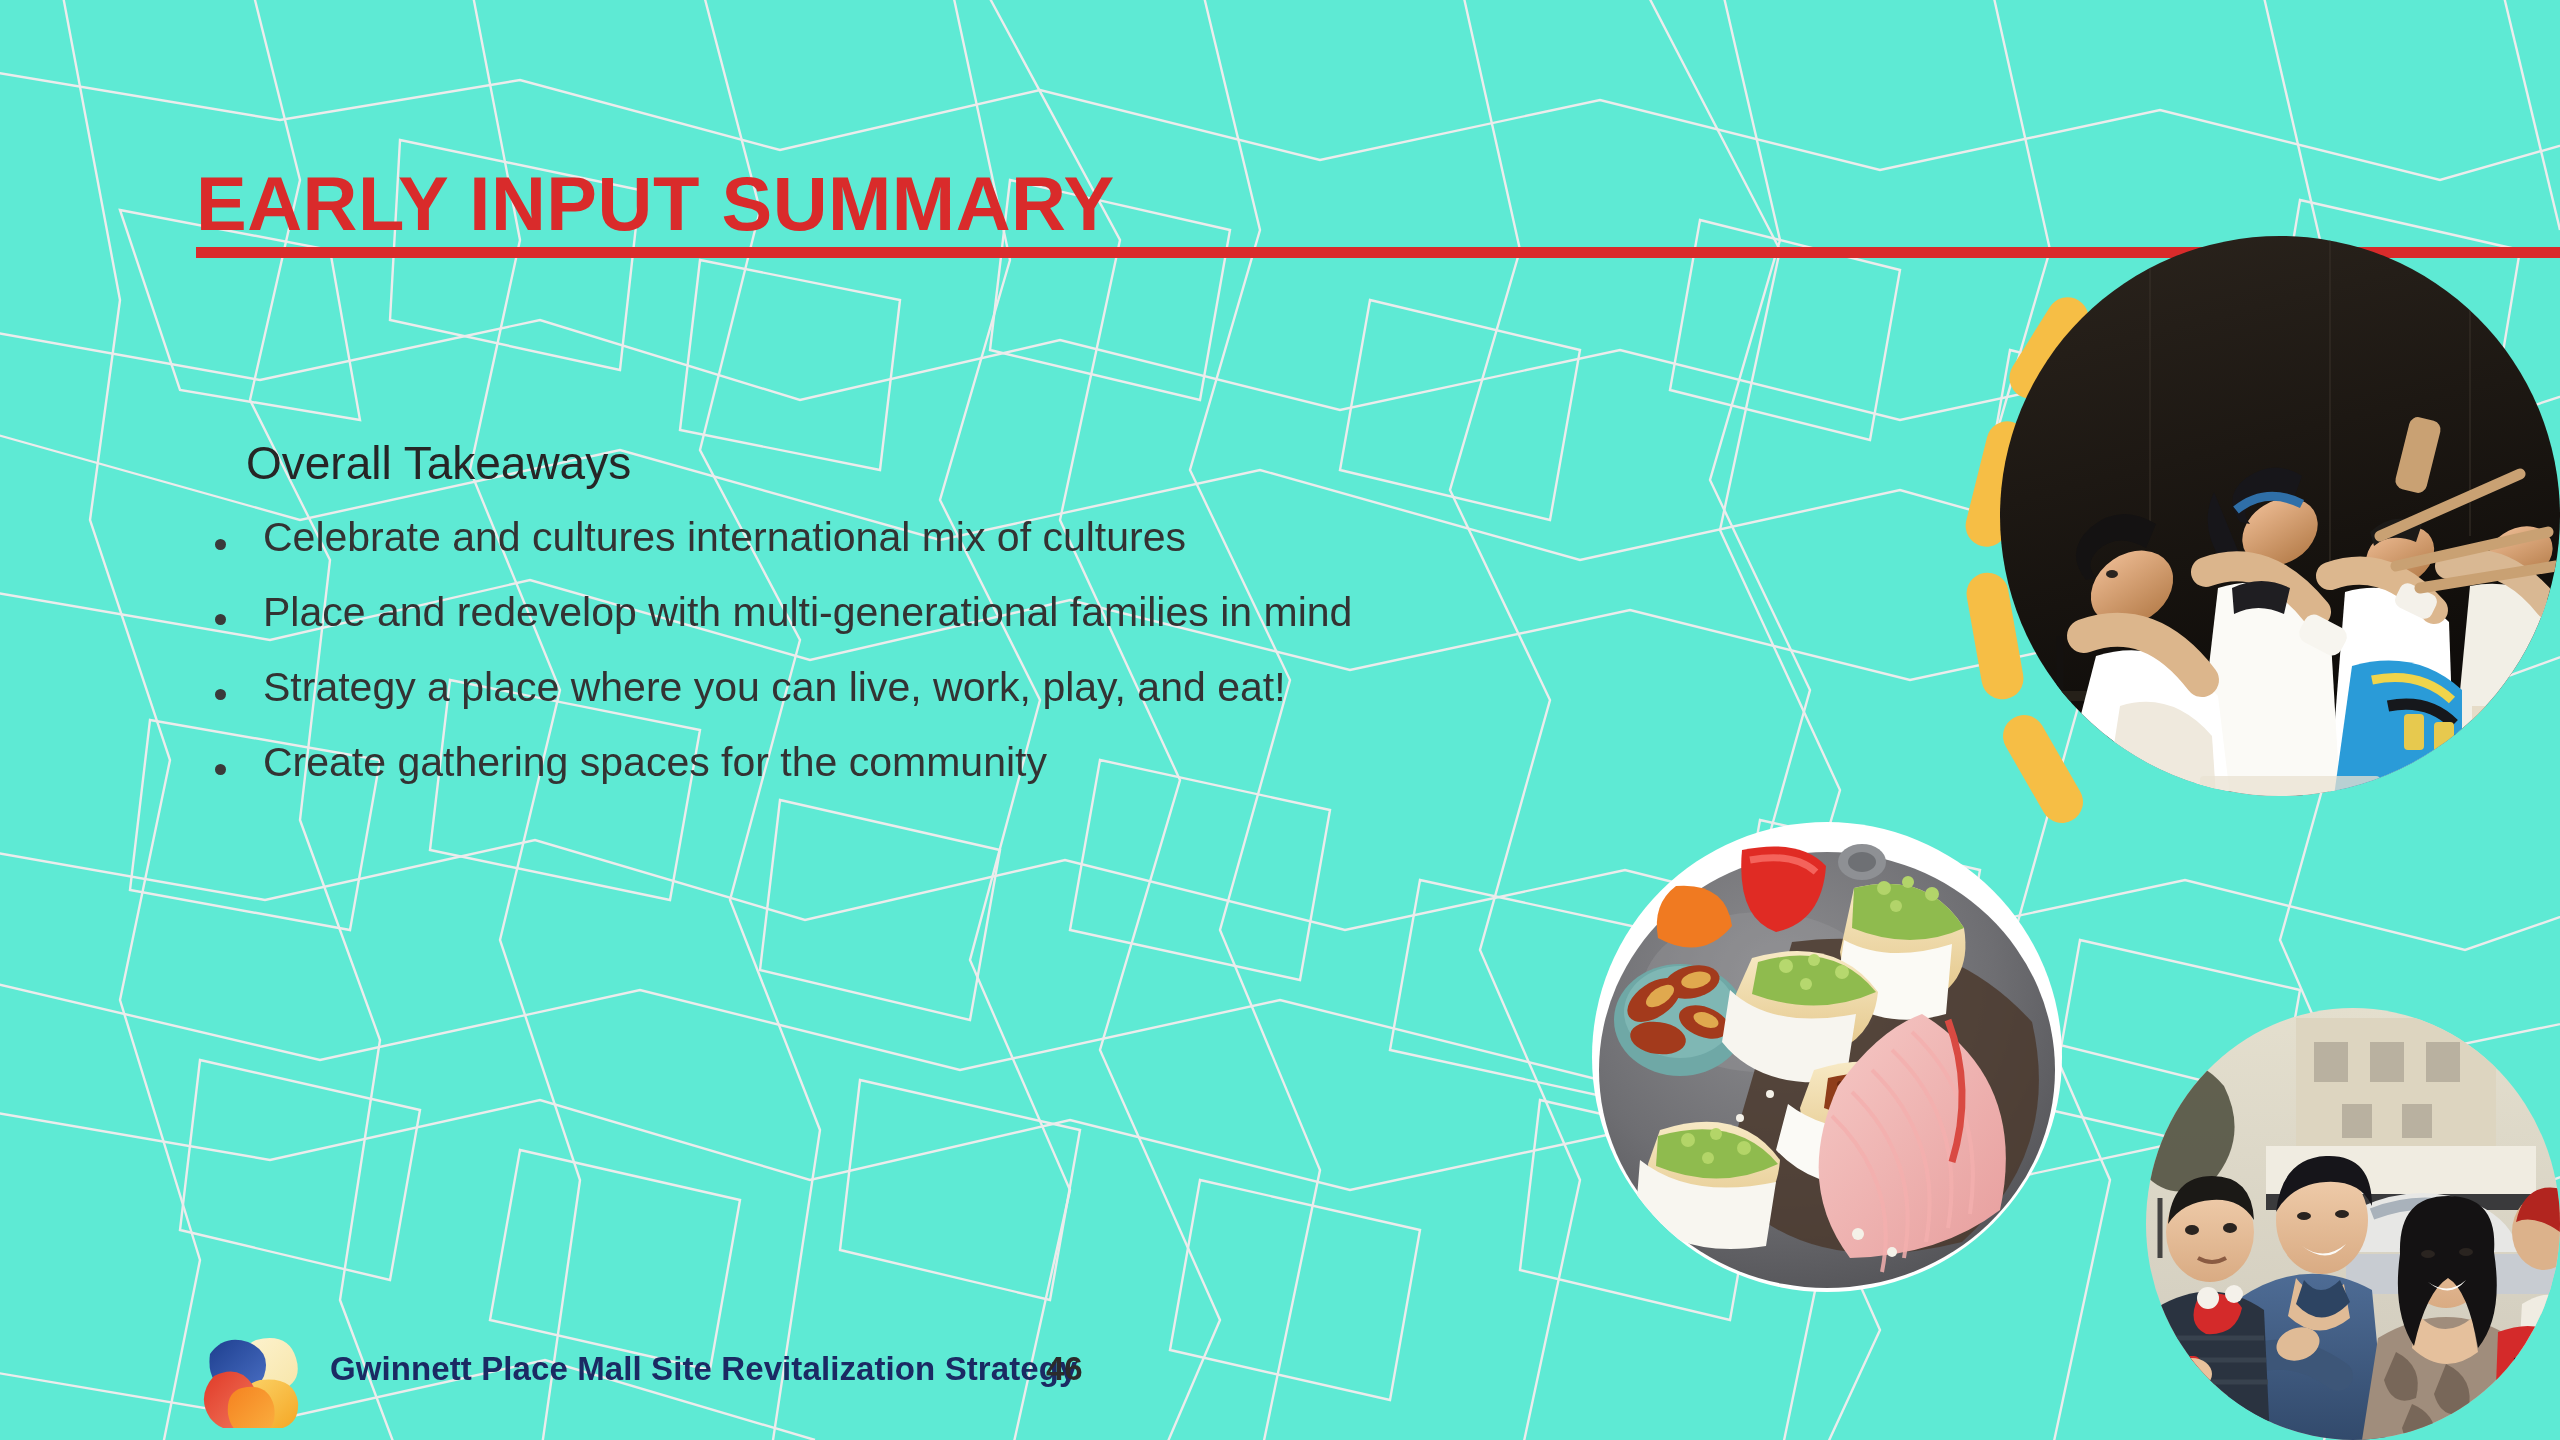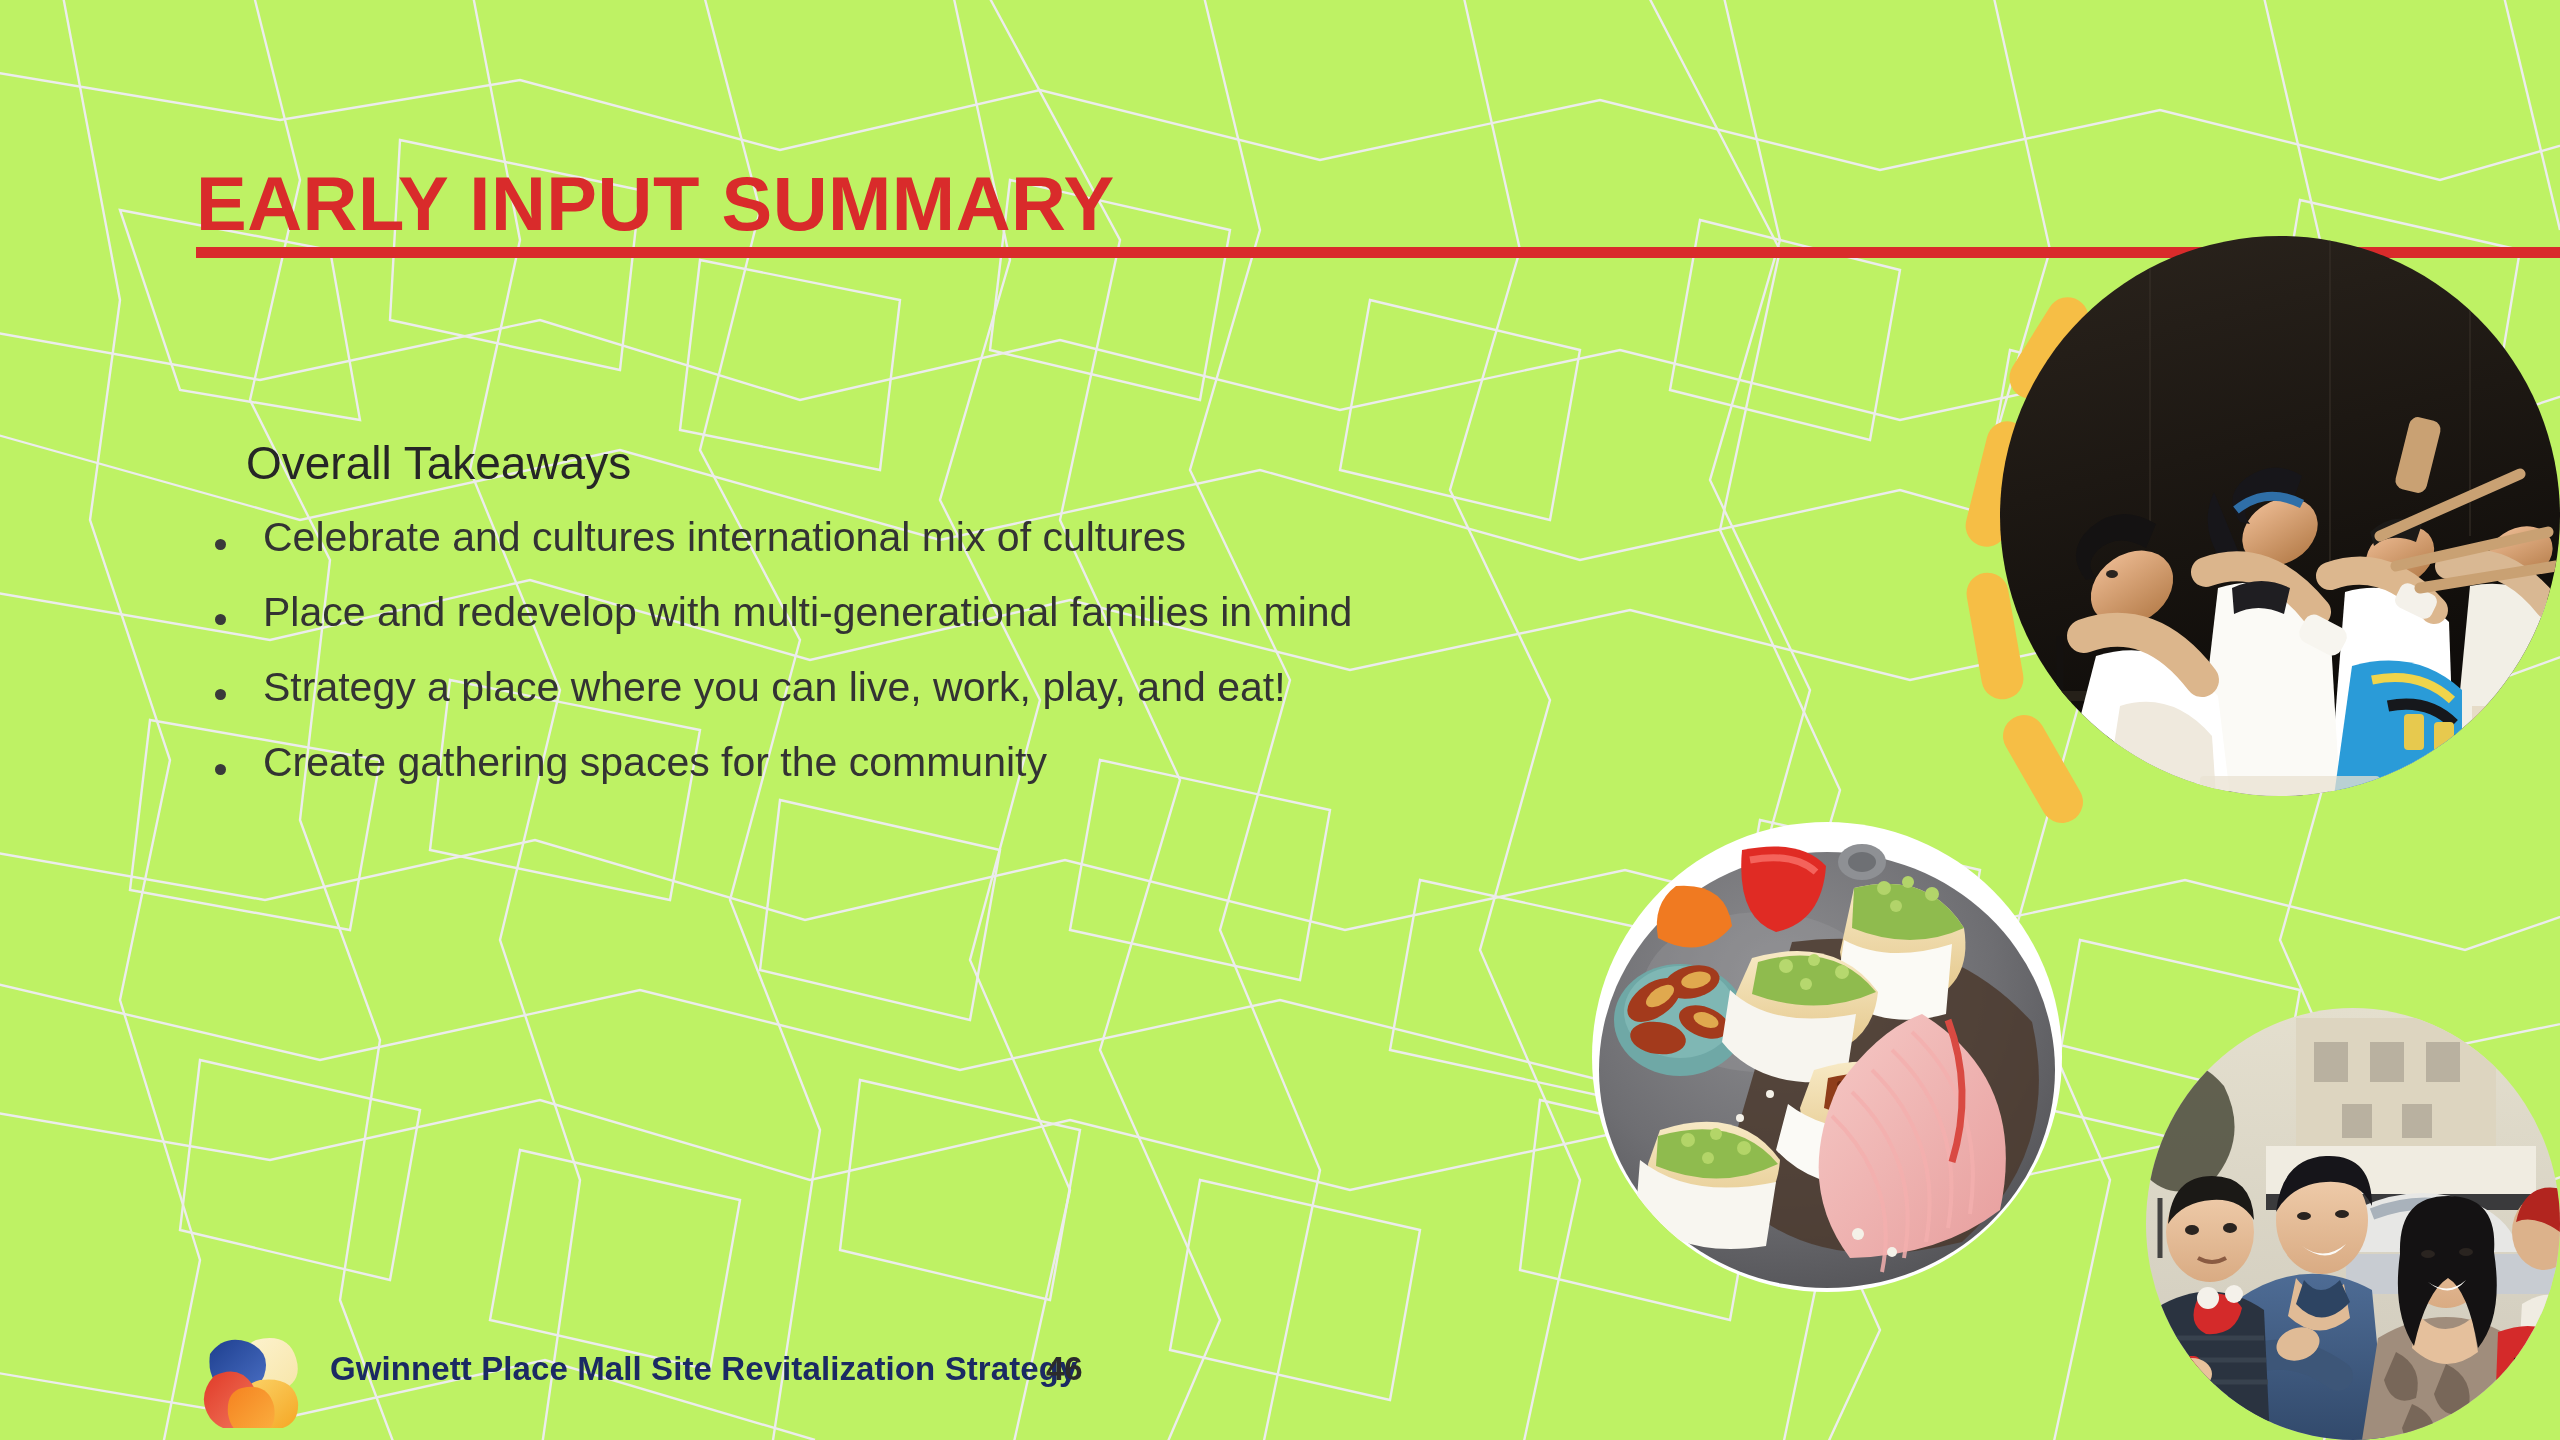--- a/index.html
+++ b/index.html
@@ -2,21 +2,21 @@
 <html><head>
 <meta charset="utf-8">
 <style>
   html,body{margin:0;padding:0;}
   body{
     width:2560px;height:1440px;
     background:#ffffff;
     font-family:"Liberation Sans", sans-serif;
     overflow:hidden;
   }
-  .slide{position:relative;width:2560px;height:1440px;background:#bef264;overflow:hidden;}
+  .slide{position:relative;width:2560px;height:1440px;background:#5eead4;overflow:hidden;}
 
   
   .map-watermark{position:absolute;inset:0;width:2560px;height:1440px;pointer-events:none;}
 
   
   .title-rule{
     position:absolute;left:196px;top:247px;width:2364px;height:11px;
     background:#D92B2B;
   }
 

